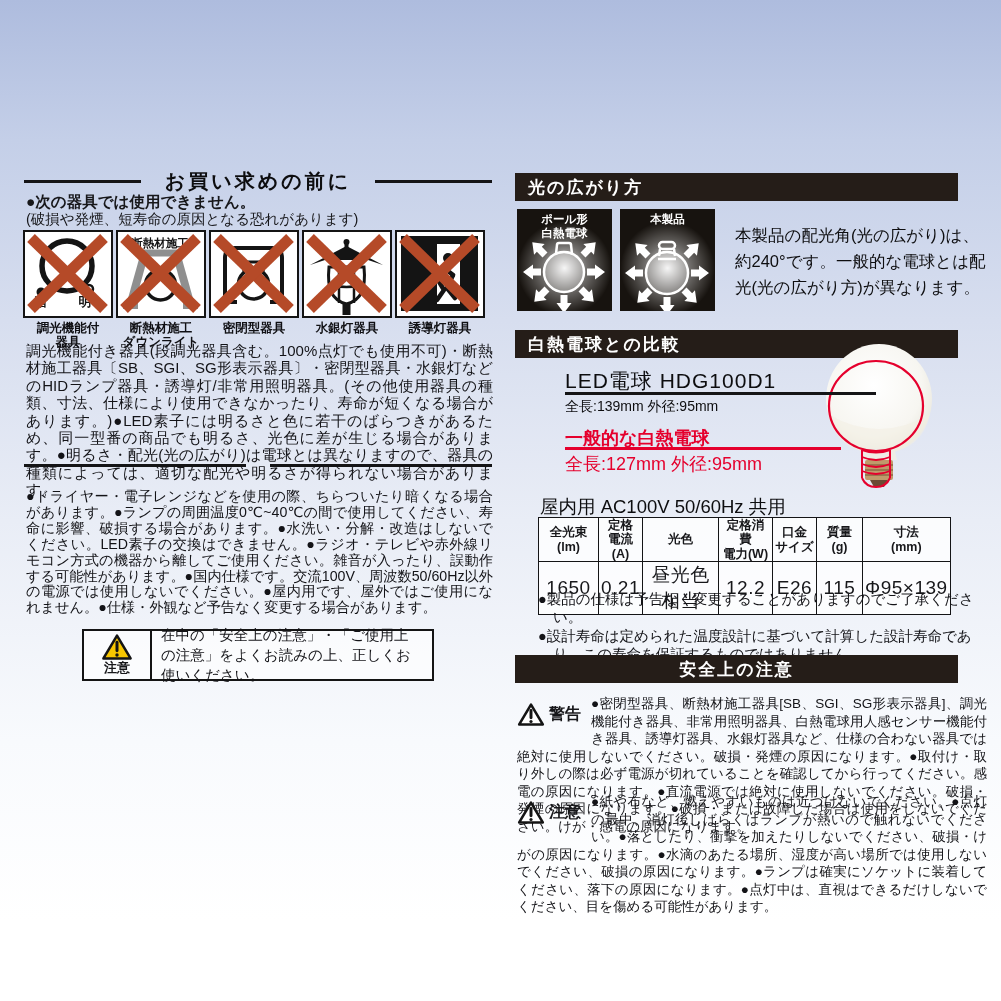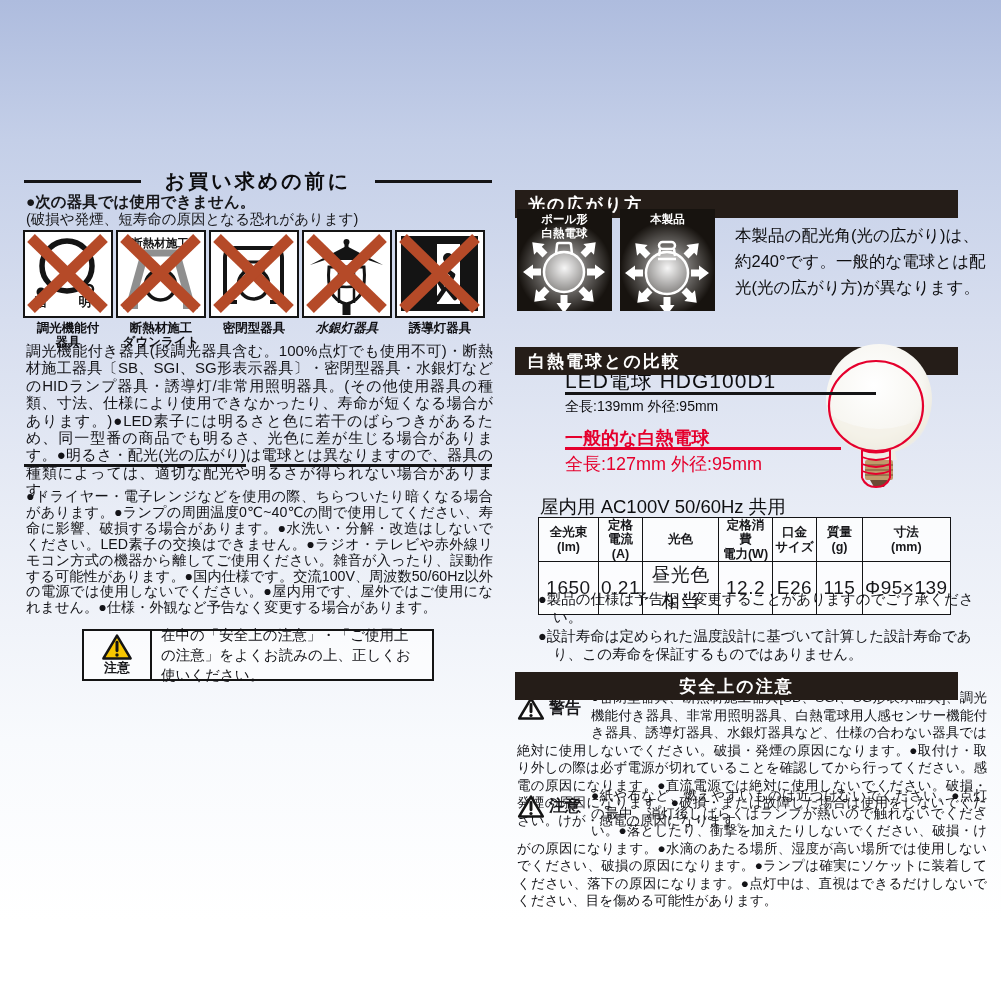--- a/index.html
+++ b/index.html
@@ -23,32 +23,32 @@
   .pbox{position:relative;width:90px;height:88px;background:#ffffff;border:2.5px solid #141414;box-sizing:border-box;}
   .pbox svg{position:absolute;left:0;top:0;}
   .pbox .xmark{position:absolute;left:0;top:0;z-index:3;}
   .pbox-label{margin-top:3px;font-size:12.5px;font-weight:bold;line-height:1.15;white-space:pre-line;color:#101014;}
   
   .cbox{display:flex;border:2.5px solid #141414;background:rgba(255,255,255,0.65);box-sizing:border-box;}
   .cbox-left{width:66px;border-right:2.5px solid #141414;display:flex;flex-direction:column;align-items:center;justify-content:center;padding:2px 0;}
   .cbox-left .lbl{font-size:13px;font-weight:bold;margin-top:-2px;}
   .cbox-right{flex:1;display:flex;align-items:center;padding:4px 9px;font-size:14.5px;line-height:1.38;color:#131317;}
   
-  .bar{left:515px;width:443px;height:28px;background:#251d18;color:#ffffff;font-weight:bold;font-size:17px;letter-spacing:2px;display:flex;align-items:center;padding-left:13px;box-sizing:border-box;z-index:1;margin-top:17px;}
+  .bar{left:515px;width:443px;height:28px;background:#251d18;color:#ffffff;font-weight:bold;font-size:17px;letter-spacing:2px;display:flex;align-items:center;padding-left:13px;box-sizing:border-box;z-index:1;}
   .bar.center{justify-content:center;padding-left:0;}
   .glow{width:95px;height:102px;background:radial-gradient(circle at 50% 58%,rgba(255,255,255,0.95) 0%,rgba(255,255,255,0.38) 30%,rgba(30,26,20,0) 62%),#17130f;z-index:2;}
   .glow-label{position:absolute;top:4px;left:0;width:100%;text-align:center;color:#ffffff;font-size:11.5px;font-weight:bold;line-height:1.2;white-space:pre-line;z-index:2;}
   .ptr{height:2.5px;z-index:6;}
   .red{color:#e5002d;}
   .spec-table{border-collapse:collapse;background:rgba(255,255,255,0.8);}
   .spec-table td,.spec-table th{border:1.8px solid #141416;text-align:center;vertical-align:middle;padding:0 2px;box-sizing:border-box;}
   .spec-table th{font-size:12.5px;font-weight:bold;line-height:1.15;white-space:pre-line;height:28px;}
   .spec-table td{font-size:19px;height:37px;letter-spacing:0.5px;}
   .note{font-size:14.5px;line-height:1.24;padding-left:15px;text-indent:-15px;color:#131317;margin-bottom:1px;}
-  .safe-block{font-size:13.5px;line-height:17.5px;text-align:justify;color:#131317;}
+  .safe-block{font-size:13.5px;line-height:17.5px;text-align:justify;color:#131317;margin-top:6px;}
   .safe-ico{float:left;width:74px;height:38px;display:flex;align-items:center;gap:4px;}
   .safe-ico .lbl{font-size:16px;font-weight:bold;color:#17171a;}
 </style>
 </head>
 <body>
 
 <div id="page">
 
   <div class="abs sec-title" style="left:24px;top:168px;width:468px;">
     <div class="rule"></div>
@@ -124,21 +124,21 @@
           <path d="M25,35 C23,56 27,68 42.5,72 C58,68 62,56 60,35 Z" fill="none" stroke="#141414" stroke-width="3"></path>
           <path d="M35,35 V71 M50,35 V71" stroke="#141414" stroke-width="2.5"></path>
           <path d="M25,52 Q42.5,58 60,52" stroke="#141414" stroke-width="2.5" fill="none"></path>
           <rect x="38.5" y="72" width="8" height="11" fill="#141414"></rect>
         </svg>
         <svg class="xmark" width="85" height="83" viewBox="0 0 85 83">
           <line x1="6" y1="6" x2="79" y2="77" stroke="#b54a28" stroke-width="11"></line>
           <line x1="79" y1="6" x2="6" y2="77" stroke="#b54a28" stroke-width="11"></line>
         </svg>
       </div>
-      <div class="pbox-label" style="white-space: pre-line; font-style: italic;">水銀灯器具</div>
+      <div class="pbox-label" style="white-space: pre-line;">水銀灯器具</div>
     </div>
 
     <div class="icon-cell">
       <div class="pbox">
         <svg width="85" height="83" viewBox="0 0 85 83">
           <rect x="4" y="4" width="77" height="75" fill="#141414"></rect>
           <rect x="40" y="12" width="35" height="60" fill="#ffffff"></rect>
           <rect x="63" y="12" width="12" height="60" fill="#141414"></rect>
           <g stroke="#141414" stroke-width="4.5" stroke-linecap="round" fill="none">
             <circle cx="51" cy="26" r="5" fill="#141414" stroke="none"></circle>

